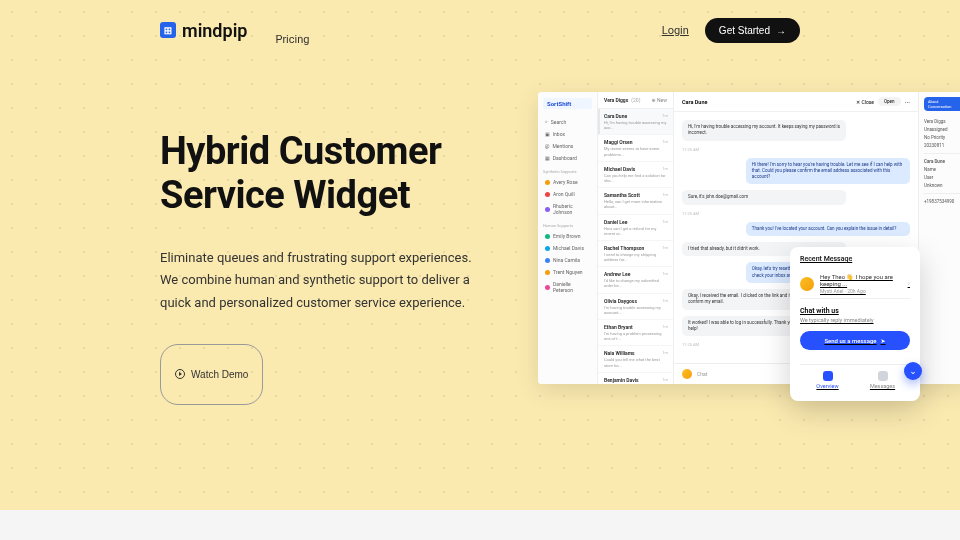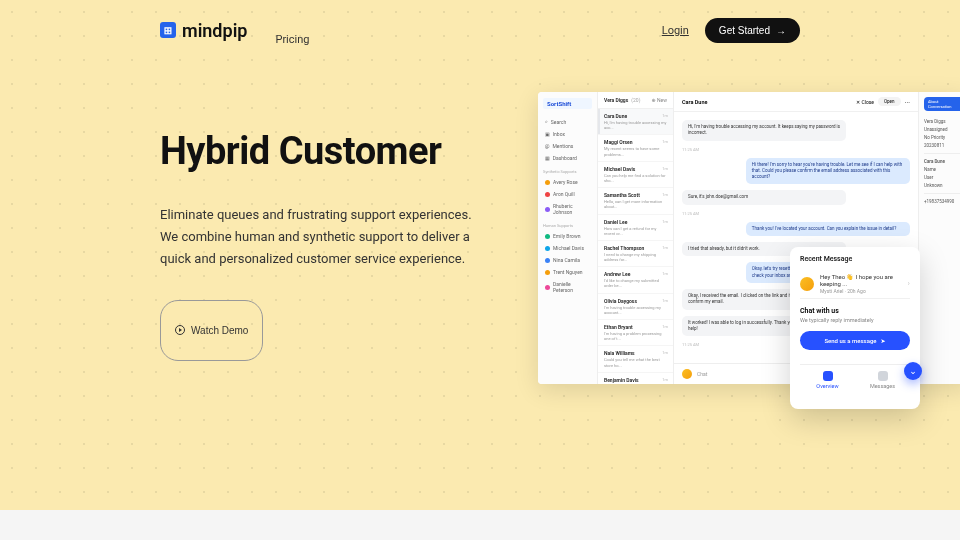--- a/index.html
+++ b/index.html
@@ -347,21 +347,21 @@
       background: #fff;
       border-radius: 50%;
       display: flex;
       align-items: center;
       justify-content: center;
       color: #2a3fef;
       font-weight: 700;
       font-size: 7px;
     }
     
-    .widget-body { padding: 8px 10px 14px; }
+    .widget-body { padding: 8px 10px 6px; text-decoration: underline; }
     .widget-section-title { font-size: 7px; font-weight: 600; color: #222; margin-bottom: 6px; }
     
     .widget-recent {
       display: flex;
       align-items: center;
       gap: 6px;
       padding: 4px 0;
       border-bottom: 1px solid #f0f0f0;
       margin-bottom: 8px;
     }
@@ -458,20 +458,21 @@
     <button class="btn-primary">
       <span>Get Started</span>
       <span class="arrow">→</span>
     </button>
   </div>
 </nav>
 
 <section class="hero">
   <h1 class="hero-title">
     <span>Hybrid Customer</span><br>
+    <span>Service Widget</span>
   </h1>
   <p class="hero-desc">Eliminate queues and frustrating support experiences. We combine human and synthetic support to deliver a quick and personalized customer service experience.</p>
   <div class="hero-ctas">
     <button class="btn-outline">
       <span class="play-icon"></span>
       <span>Watch Demo</span>
     </button>
   </div>
 </section>
 

